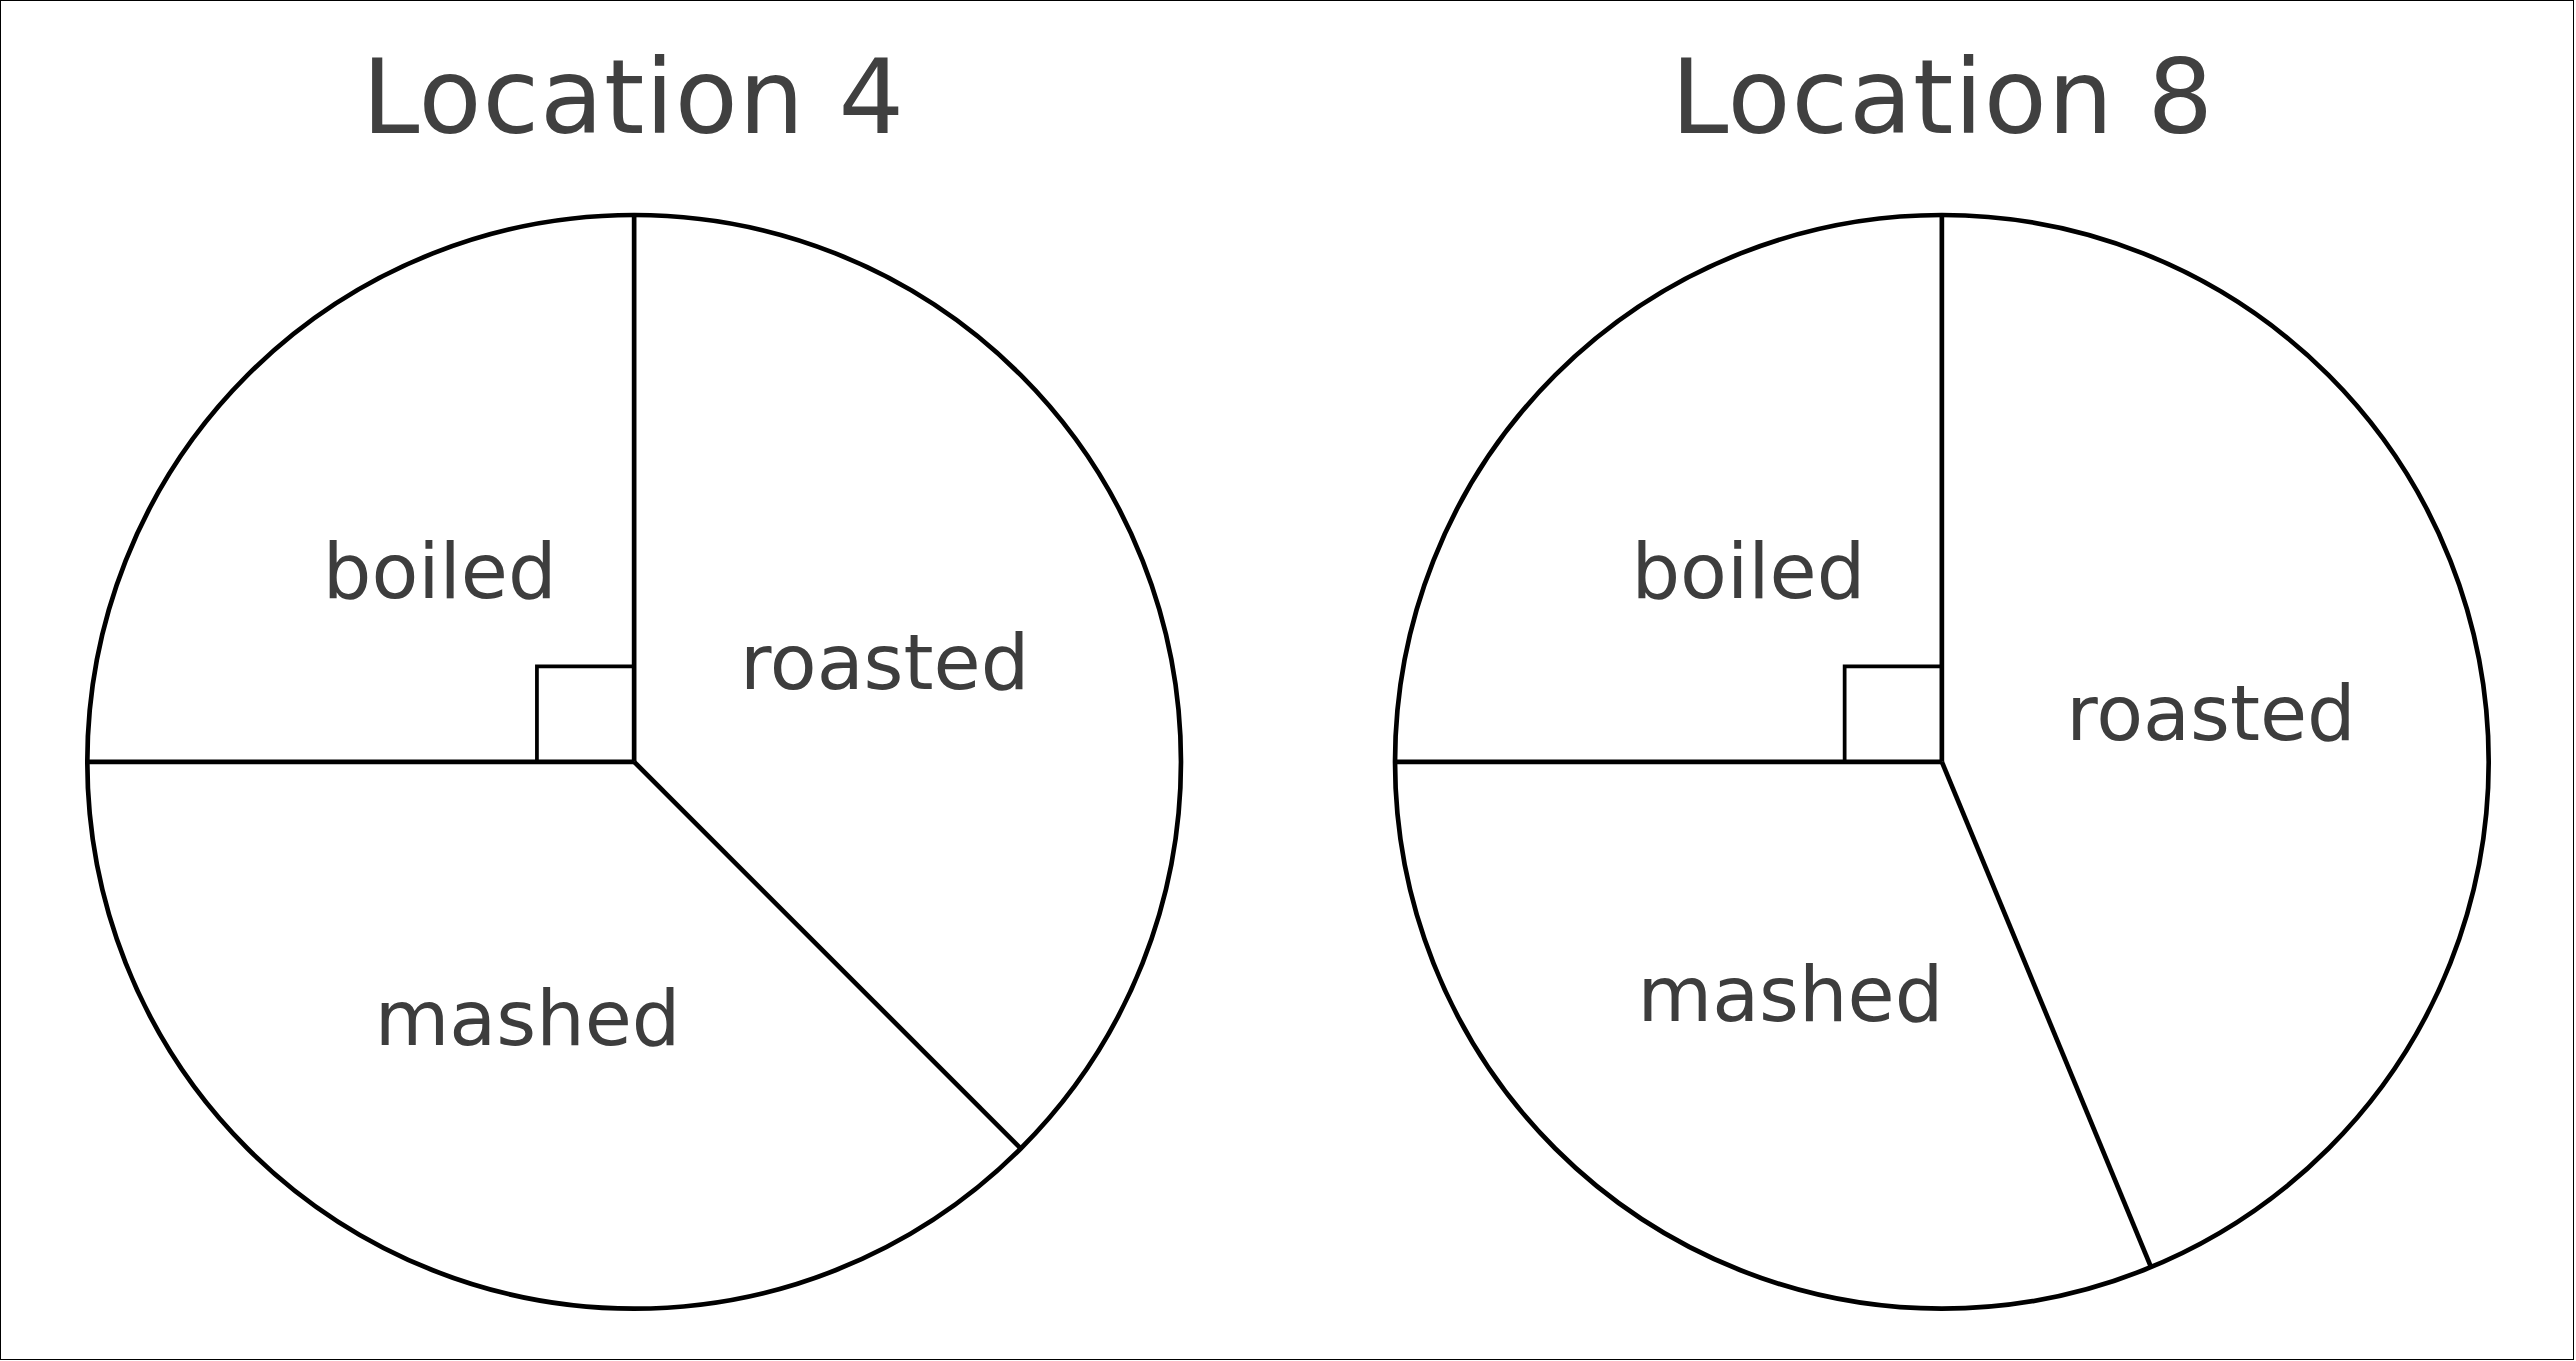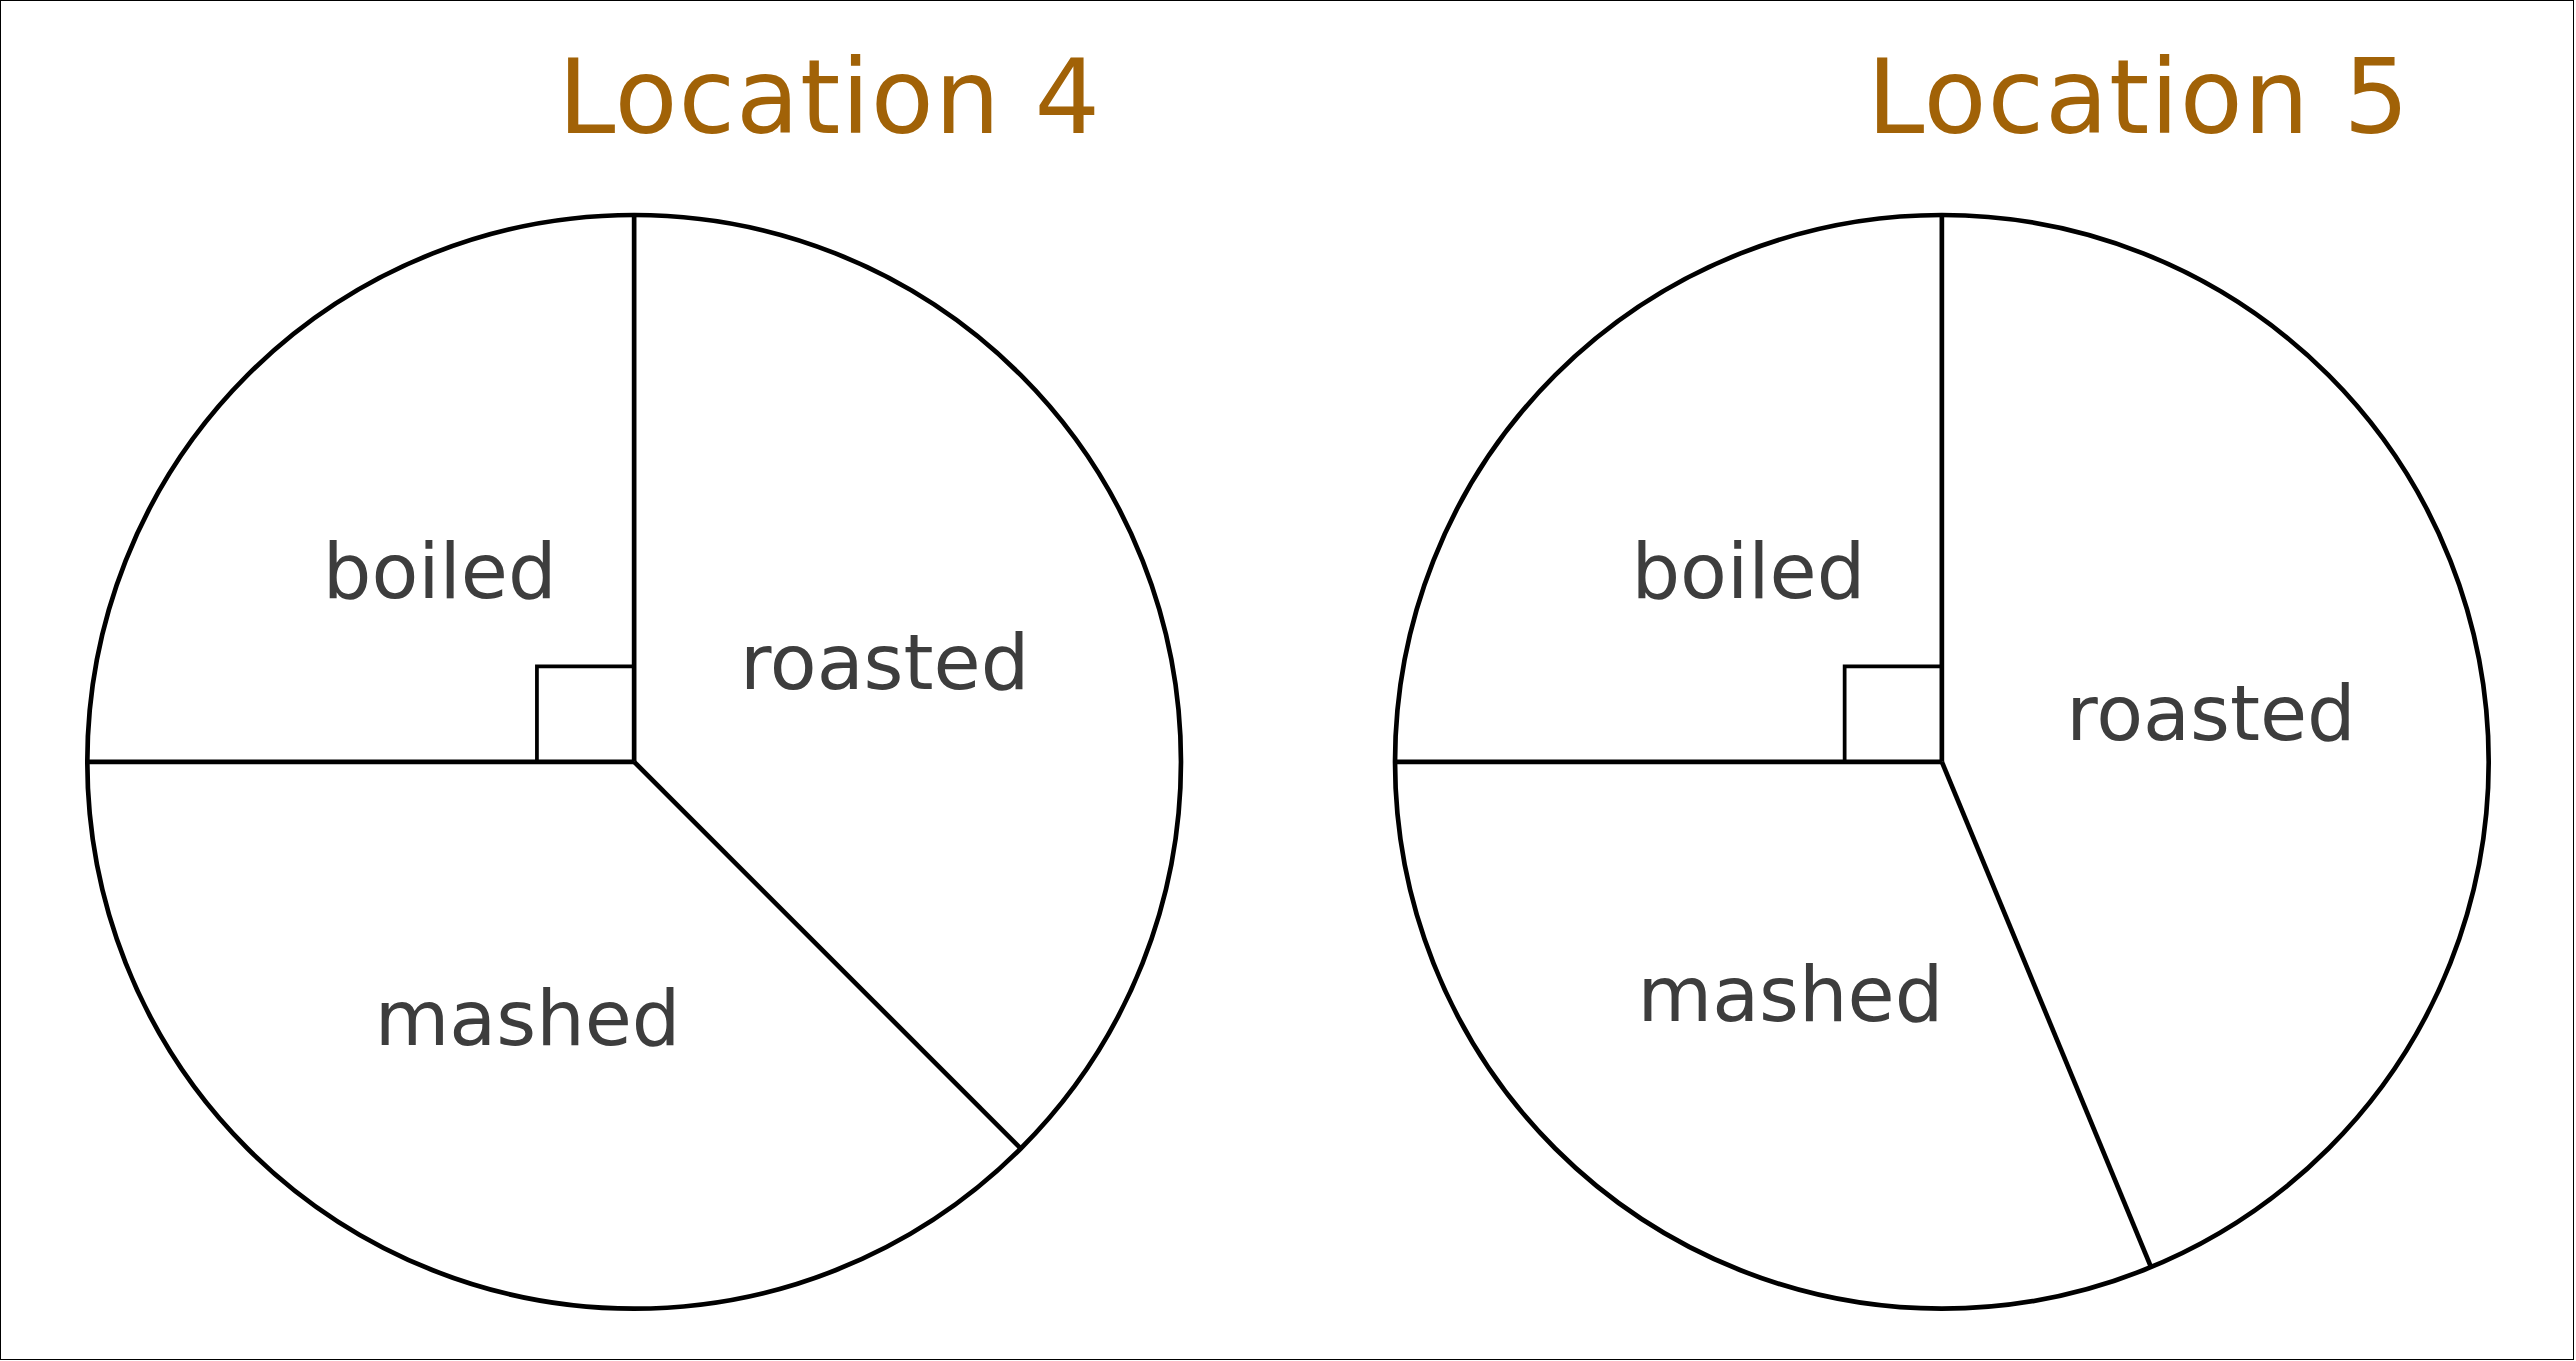--- a/index.html
+++ b/index.html
@@ -1,28 +1,28 @@
 <!DOCTYPE html>
 <html style="font-size:15px"><head>
 <meta charset="utf-8">
 <style>
   html,body{margin:0;padding:0;background:#fff;}
   body{width:2576px;height:1361px;position:relative;overflow:hidden;font-family:"DejaVu Sans","Liberation Sans",sans-serif;}
   .frame{position:absolute;left:0;top:0;width:2572px;height:1358px;border:1.9px solid #000;}
-  .title{position:absolute;font-size:103px;color:#a16207;text-align:right;width:935px;top:37px;letter-spacing:0.9px;}
+  .title{position:absolute;font-size:103px;color:#404040;text-align:center;width:935px;top:37px;letter-spacing:0.9px;}
   svg{position:absolute;left:0;top:0;}
   .lbl{font-size:82px;fill:#3d3d3d;font-family:"DejaVu Sans","Liberation Sans",sans-serif;text-anchor:middle;}
 </style>
 </head>
 <body>
 
 <div class="frame"></div>
 
 <div class="title" style="left:166px;">Location 4</div>
-<div class="title" style="left:1475px;">Location 5</div>
+<div class="title" style="left:1475px;">Location 8</div>
 
 <svg width="2576" height="1361" viewBox="0 0 2755 1456">
 
   <g fill="none" stroke="#000" stroke-width="5">
     <circle cx="678" cy="815" r="585"></circle>
     <line x1="678" y1="815" x2="678" y2="230"></line>
     <line x1="678" y1="815" x2="93" y2="815"></line>
     <line x1="678" y1="815" x2="1092" y2="1229"></line>
     <polyline points="574,815 574,713 678,713" stroke-width="4"></polyline>
   </g>

